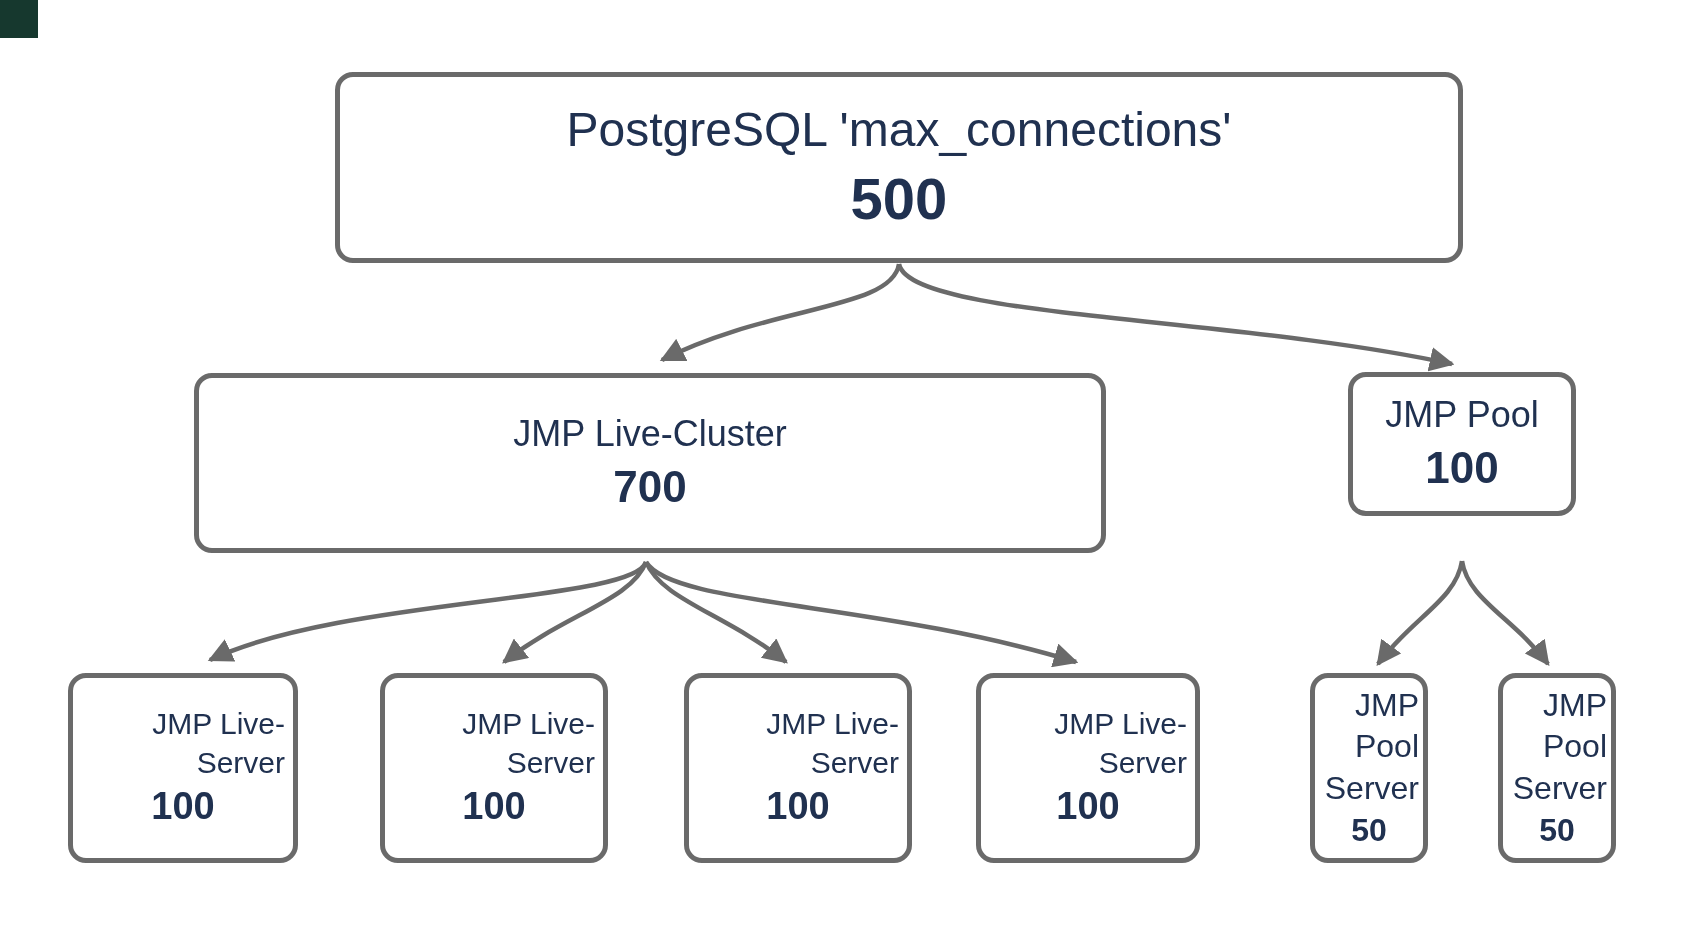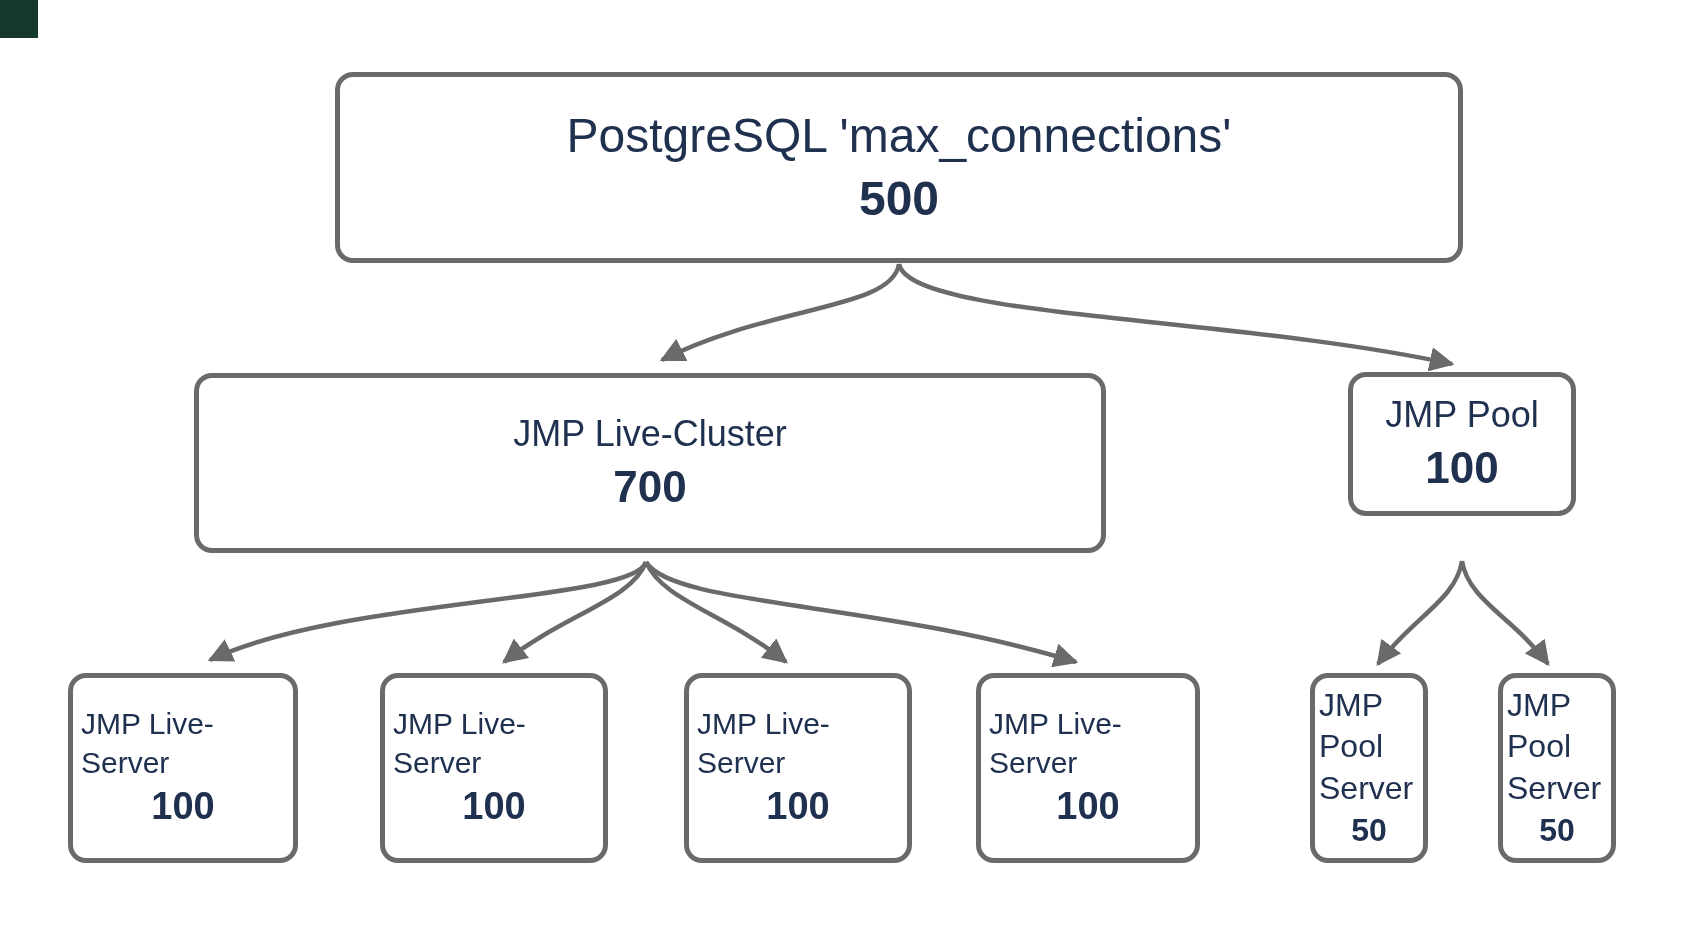--- a/index.html
+++ b/index.html
@@ -25,31 +25,31 @@
   .edges path{fill:none;stroke:var(--arrow);stroke-width:4.5px;}
   .edges marker path{fill:var(--arrow);stroke:none;}
   .node{
     position:absolute;
     box-sizing:border-box;
     background:var(--background);
     border:5px solid var(--node-border);
     border-radius:18px;
     display:flex;flex-direction:column;
     justify-content:center;align-items:center;
-    text-align:left;
+    text-align:right;
     color:var(--text);
     padding:8px;
     line-height:1.3;
   }
   .node-label{font-weight:400;}
   .node-value{font-weight:700;}
 
   .node-postgres{left:335px;top:72px;width:1128px;height:191px;}
   .node-postgres .node-label{font-size:48px;}
-  .node-postgres .node-value{font-size:48px;}
+  .node-postgres .node-value{font-size:58px;}
 
   .node-cluster{left:194px;top:373px;width:912px;height:180px;}
   .node-pool{left:1348px;top:372px;width:228px;height:144px;}
   .node-cluster .node-label,.node-pool .node-label{font-size:36px;}
   .node-cluster .node-value,.node-pool .node-value{font-size:44px;}
 
   .node-server1{left:68px;top:673px;width:230px;height:190px;}
   .node-server2{left:380px;top:673px;width:228px;height:190px;}
   .node-server3{left:684px;top:673px;width:228px;height:190px;}
   .node-server4{left:976px;top:673px;width:224px;height:190px;}

